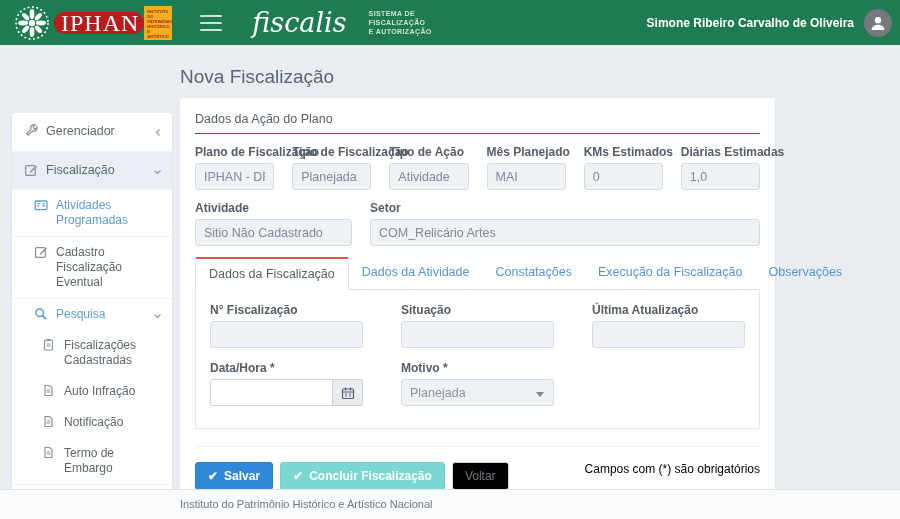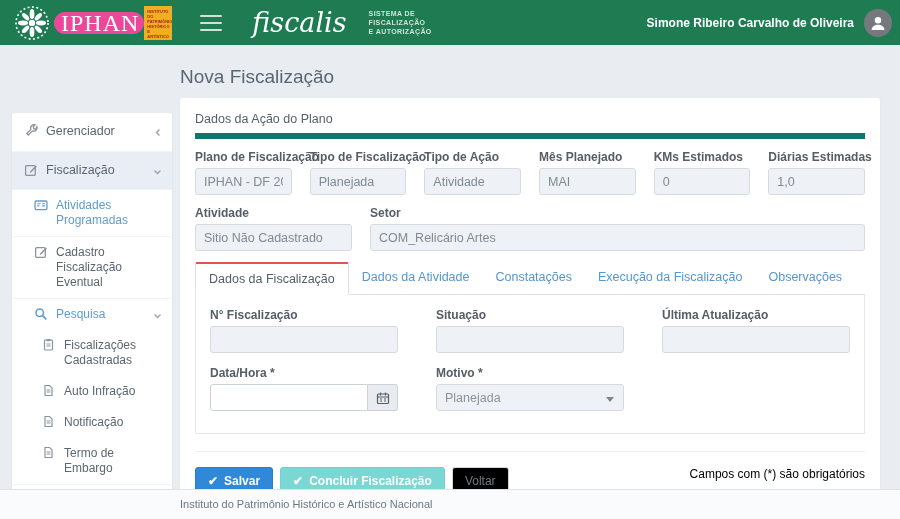--- a/index.html
+++ b/index.html
@@ -4,21 +4,21 @@
 <style>
   * { margin:0; padding:0; box-sizing:border-box; }
   html,body { width:900px; height:519px; overflow:hidden; }
   body { font-family:"Liberation Sans", sans-serif; background:#e9edf2; color:#55606a; }
   .app { position:relative; width:900px; height:519px; }
 
   
   .header { position:absolute; top:0; left:0; width:900px; height:45px; background:#1e7b52; display:flex; align-items:center; }
   .logo-wrap { display:flex; align-items:center; height:45px; padding-left:14px; cursor:pointer; }
   .emblem { width:36px; height:36px; margin-right:4px; }
-  .logo-red { background:#ec4899; height:22px; display:flex; align-items:center; padding:0 5px 0 7px;border-radius:14px; }
+  .logo-red { background:#b91c1c; height:22px; display:flex; align-items:center; padding:0 5px 0 7px;border-radius:14px; }
   .logo-red span { font-family:"Liberation Serif", serif; color:#fff; font-size:24px; letter-spacing:1px; line-height:1; }
   .logo-yellow { background:#f0af1f; width:28px; height:34px; padding:3px 2px 2px 3px; overflow:hidden; }
   .logo-yellow div { font-size:4px; line-height:1.25; font-weight:bold; color:#a8241c; text-transform:uppercase; }
   .burger { width:22px; height:16px; margin-left:28px; display:flex; flex-direction:column; justify-content:space-between; cursor:pointer; }
   .burger i { display:block; height:2px; background:#cfe3da; border-radius:1px; }
   .brand { font-family:"DejaVu Serif", serif; font-style:italic; color:#fff; font-size:27px; margin-left:30px; line-height:1; }
   .sysname { margin-left:22px; color:#cfe3da; font-size:7px; letter-spacing:.4px; line-height:1.3; font-weight:bold; }
   .header-right { margin-left:auto; display:flex; align-items:center; padding-right:8px; cursor:pointer; }
   .username { color:#fff; font-weight:bold; font-size:12px; margin-right:10px; }
   .avatar { width:28px; height:28px; border-radius:50%; background:#75797d; display:flex; align-items:center; justify-content:center; }
@@ -29,25 +29,25 @@
   .s-item .ic { flex:0 0 15px; margin-right:7px; margin-top:0px; color:#8a95a0; }
   .s-item.blue, .s-item.blue .ic { color:#5f9cd1; }
   .s-item.active-parent { background:#e9eef4; }
   .s-item.bline { border-bottom:1px solid #f1f3f6; }
   .s-sub1 { padding-left:22px; font-size:12px; padding-top:8px; padding-bottom:8px; }
   .s-sub2 { padding-left:30px; font-size:12px; padding-top:8px; padding-bottom:8px; }
   .chev { position:absolute; right:10px; top:13px; color:#9aa4ad; }
   .svgi { display:block; }
 
   
-  .main { position:absolute; left:180px; top:45px; width:700px; }
+  .main { position:absolute; left:180px; top:45px; width:595px; }
   .page-title { font-size:19px; color:#5b6770; margin:21px 0 10px 0; font-weight:normal; }
   .card { background:#fff; border-radius:3px; box-shadow:0 1px 2px rgba(0,0,0,.06); padding:14px 15px 16px 15px; }
 
-  .legend { font-size:12.5px; color:#55606a; padding-bottom:7px; border-bottom:6px solid #0f766e; margin-bottom:11px; }
+  .legend { font-size:12.5px; color:#55606a; padding-bottom:7px; border-bottom:1px solid #0f766e; margin-bottom:11px; }
   .frow { display:flex; gap:18px; margin-bottom:11px; }
   .fcol { flex:1; min-width:0; }
   .fcol.w-ativ { flex:0 0 157px; }
   .flabel { display:block; font-size:12px; color:#555d66; font-weight:bold; margin-bottom:4px; white-space:nowrap; }
   .inp { width:100%; height:27px; border:1px solid #d7dbe0; border-radius:3px; background:#eef1f5; color:#7f8a94; font-size:12.5px; padding:0 8px; font-family:"Liberation Sans", sans-serif; }
   .inp.editable { background:#fff; border-color:#ccd2d8; color:#444; }
 
   
   .tabbar { display:flex; margin-top:0; border-bottom:1px solid #dde2e8; }
   .tab { font-size:12.5px; padding:8px 13px; color:#5596cf; cursor:pointer; white-space:nowrap; }

